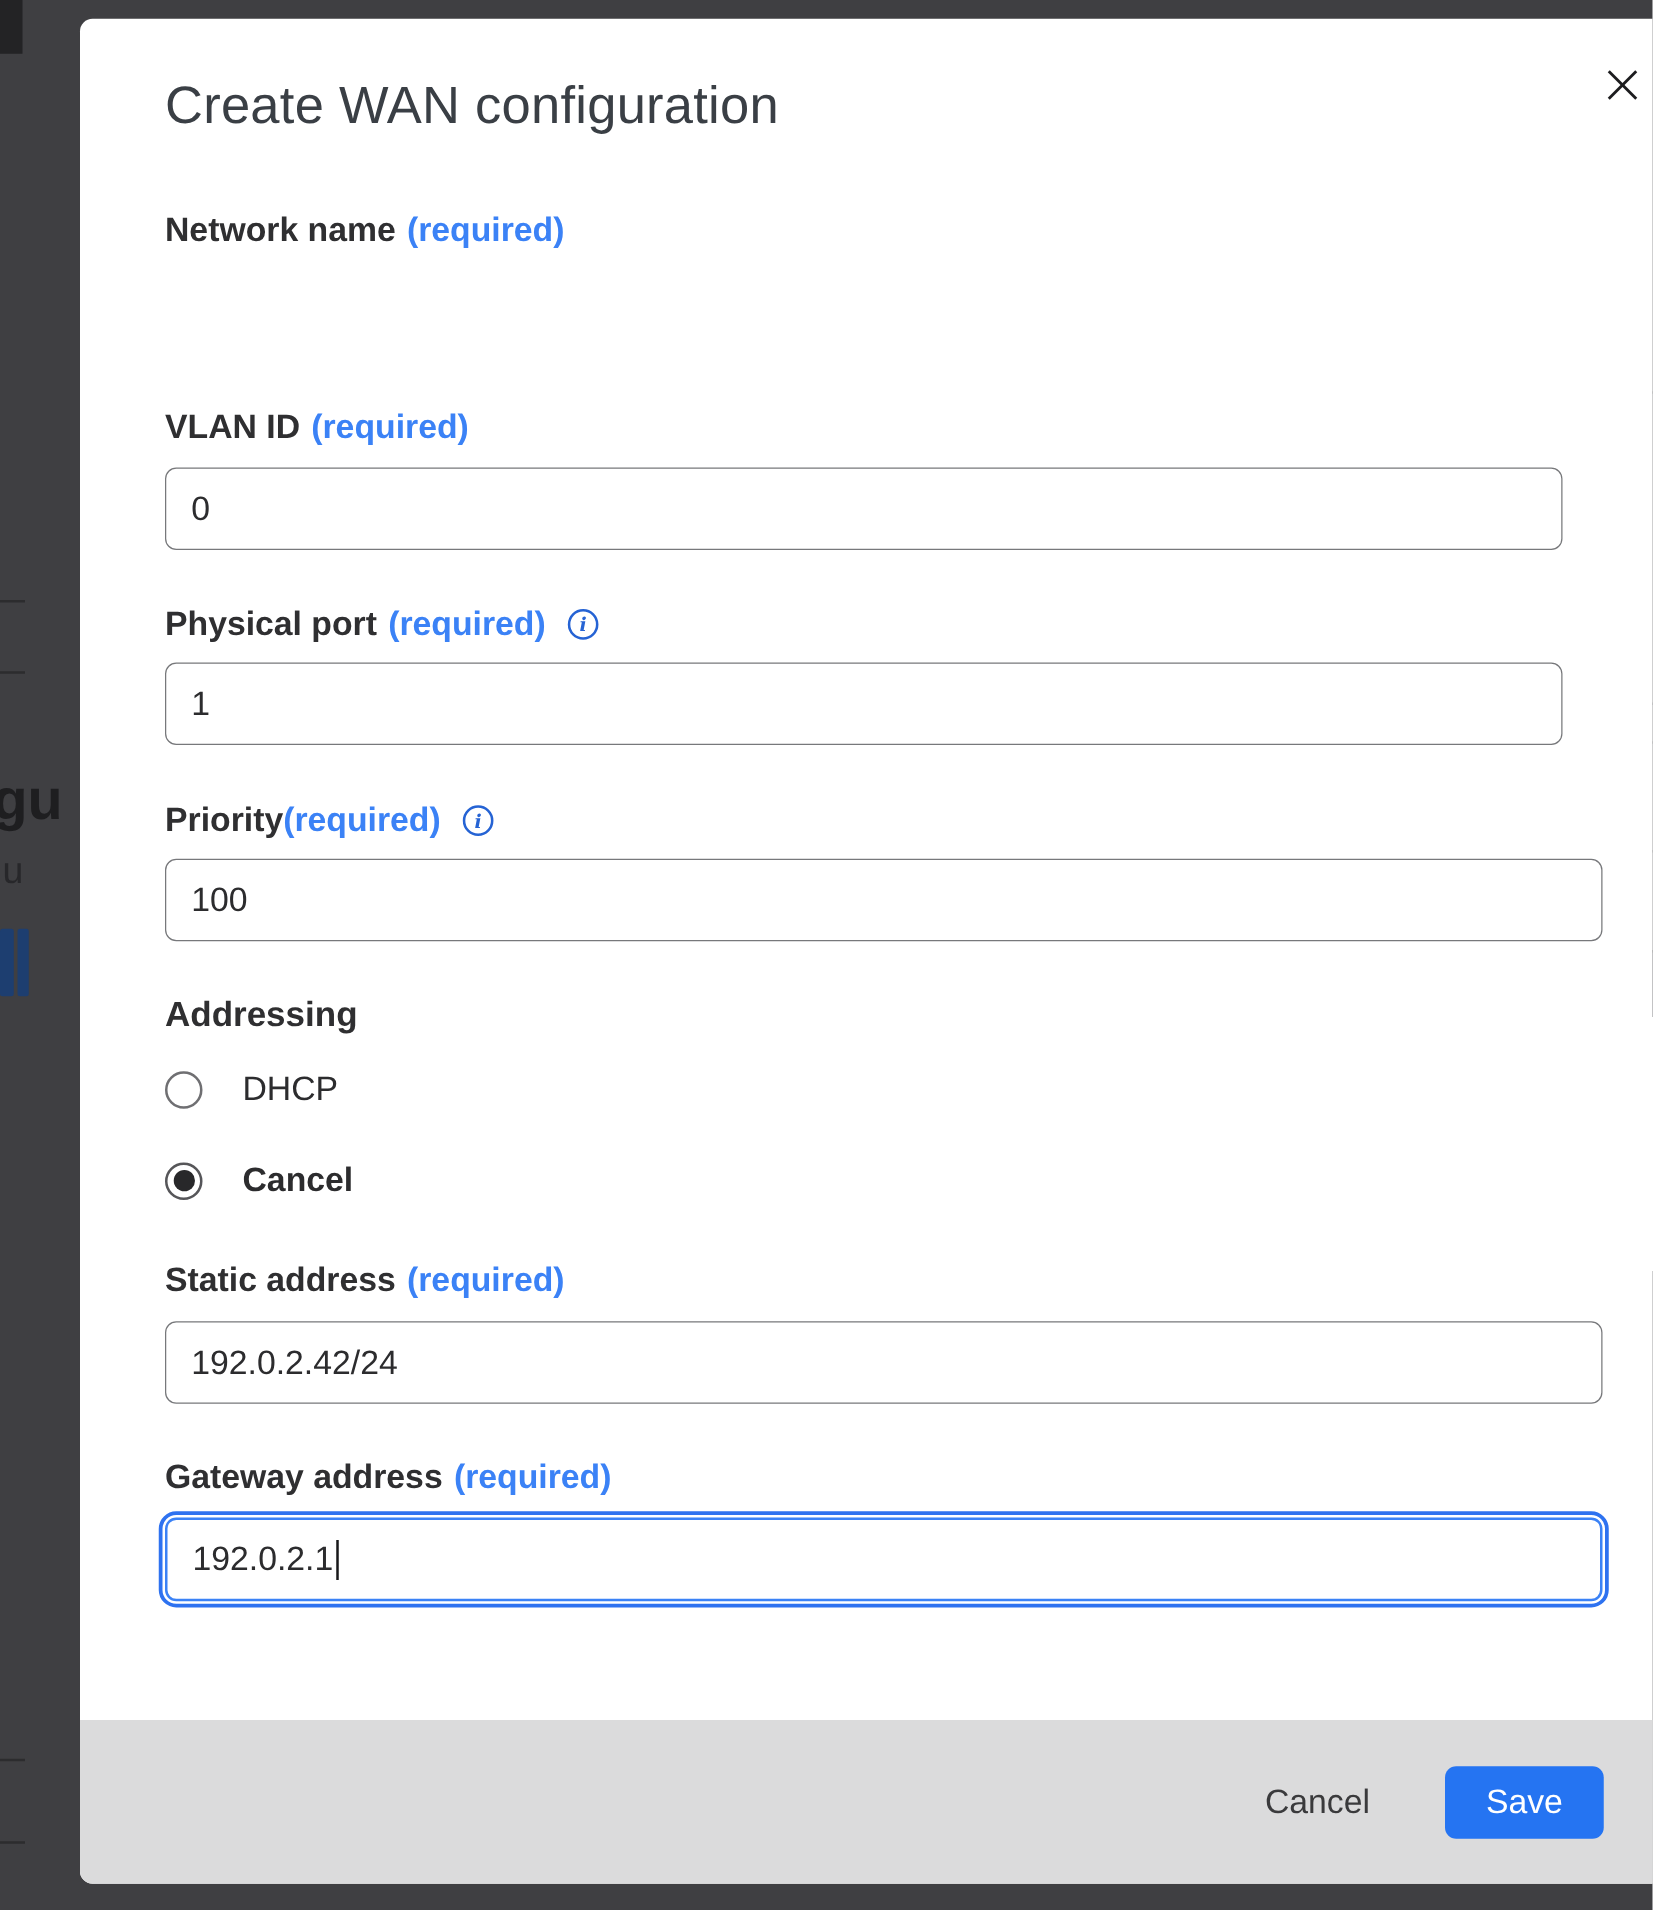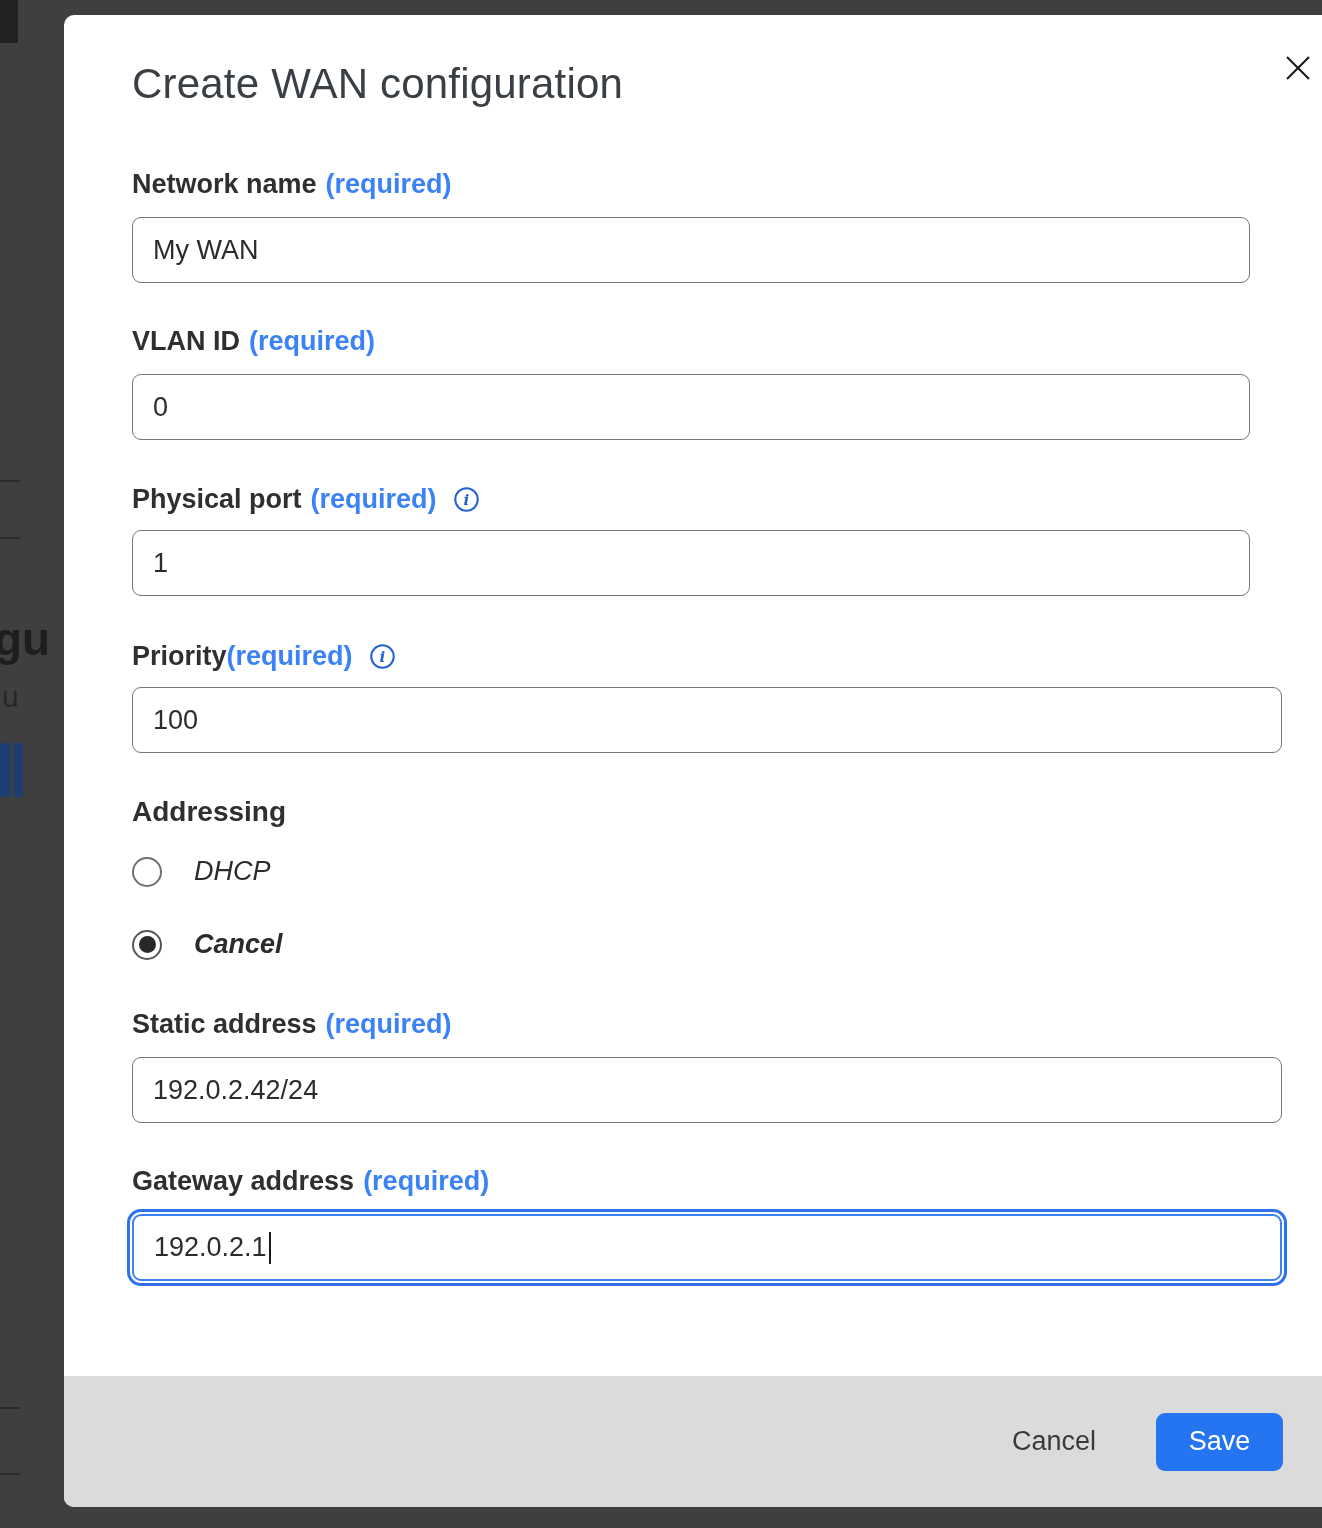--- a/index.html
+++ b/index.html
@@ -77,21 +77,21 @@
   .lbl-port    { top: 468px; }  .inp-port    { top: 515px; }
   .lbl-priority{ top: 625px; }  .inp-priority{ top: 672px; }
   .lbl-static  { top: 993px; }  .inp-static  { top: 1042px; }
   .lbl-gateway { top: 1150px; }
 
   .section-heading {
     position: absolute; left: 68px; top: 781px;
     font-size: 28px; font-weight: 700; color: #2f2f31;
   }
 
-  .radio-row { position: absolute; left: 68px; display: flex; align-items: center; gap: 32px; cursor: pointer; font-style: italic; }
+  .radio-row { position: absolute; left: 68px; display: flex; align-items: center; gap: 32px; cursor: pointer; }
   .row-dhcp { top: 841px; }
   .row-static { top: 914px; }
   .radio {
     width: 30px; height: 30px; border-radius: 50%;
     border: 2px solid #6f6f72; background: #fff;
     display: flex; align-items: center; justify-content: center;
     flex: 0 0 auto;
   }
   .radio.checked { border-color: #565659; }
   .radio.checked::after {
@@ -161,21 +161,20 @@
         <line x1="3" y1="3" x2="25" y2="25" stroke="#1c1c1e" stroke-width="2.2"></line>
         <line x1="25" y1="3" x2="3" y2="25" stroke="#1c1c1e" stroke-width="2.2"></line>
       </svg>
     </span>
   </button>
 
   <div class="field-label lbl-network">
     <span>Network name</span>
     <span class="req">(required)</span>
   </div>
-  <input class="text-input w-narrow inp-network" type="text" value="My WAN" style="">
 
   <div class="field-label lbl-vlan">
     <span>VLAN ID</span>
     <span class="req">(required)</span>
   </div>
   <input class="text-input w-narrow inp-vlan" type="text" value="0" style="">
 
   <div class="field-label lbl-port">
     <span>Physical port</span>
     <span class="req">(required)</span>

